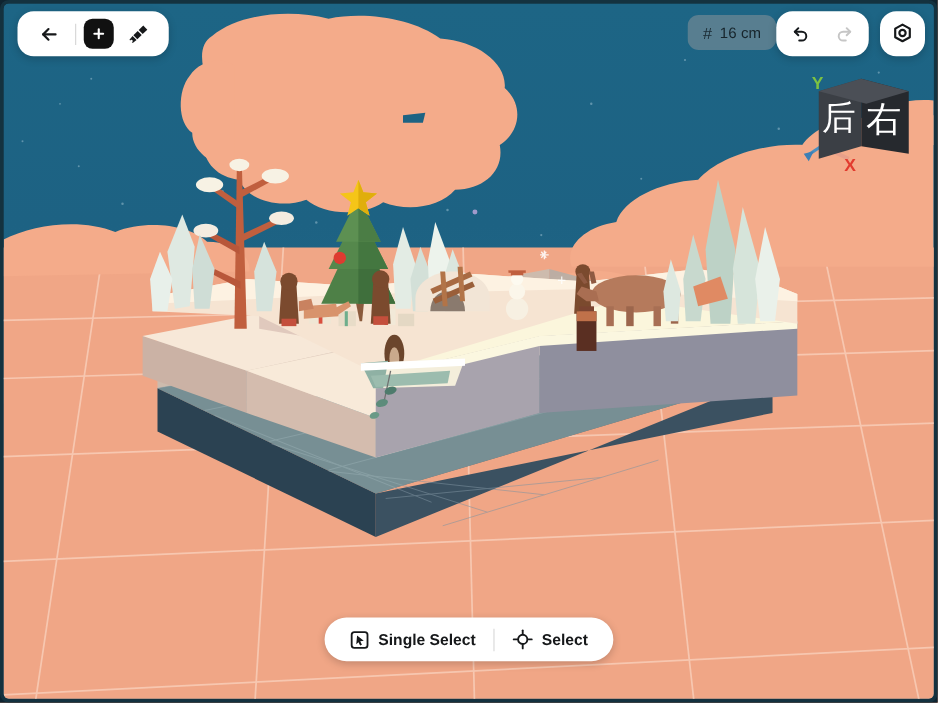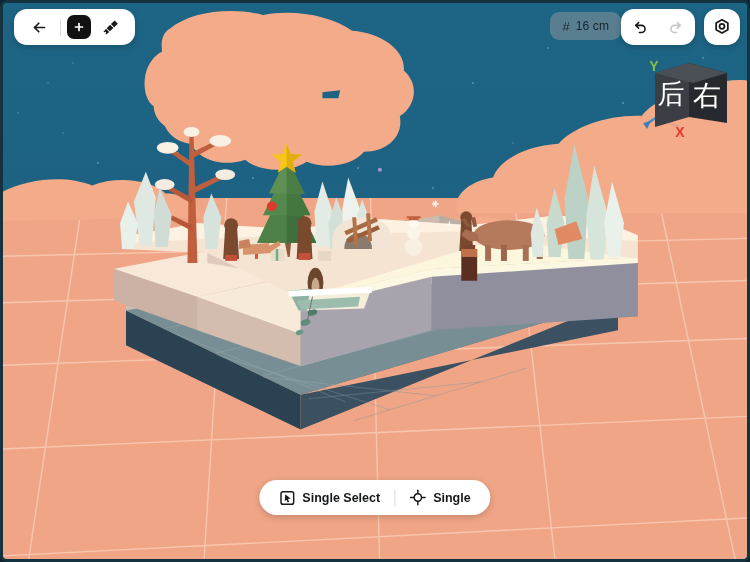--- a/index.html
+++ b/index.html
@@ -151,21 +151,21 @@
     top: 48px;
     width: 104px;
     height: 92px;
     cursor: grab;
   }
 
   
   #mode-bar {
     left: 50%;
     transform: translateX(-50%);
-    bottom: 44px;
+    bottom: 30px;
     height: 35px;
     border-radius: 18px;
     padding: 0 6px;
     gap: 0;
   }
   .mode-item {
     display: flex;
     align-items: center;
     gap: 7px;
     padding: 0 14px;
@@ -574,17 +574,17 @@
     </div>
     <div class="mode-sep"></div>
     <div class="mode-item">
       <svg width="17" height="17" viewBox="0 0 24 24" fill="none" stroke="#16181a" stroke-width="2.1">
         <circle cx="12" cy="12" r="5.2"></circle>
         <path d="M12 1.8 V6" stroke-linecap="round"></path>
         <path d="M12 18 V22.2" stroke-linecap="round"></path>
         <path d="M1.8 12 H6" stroke-linecap="round"></path>
         <path d="M18 12 H22.2" stroke-linecap="round"></path>
       </svg>
-      <span>Single</span>
+      <span>Select</span>
     </div>
   </div>
 
 </div>
 
 </body></html>

